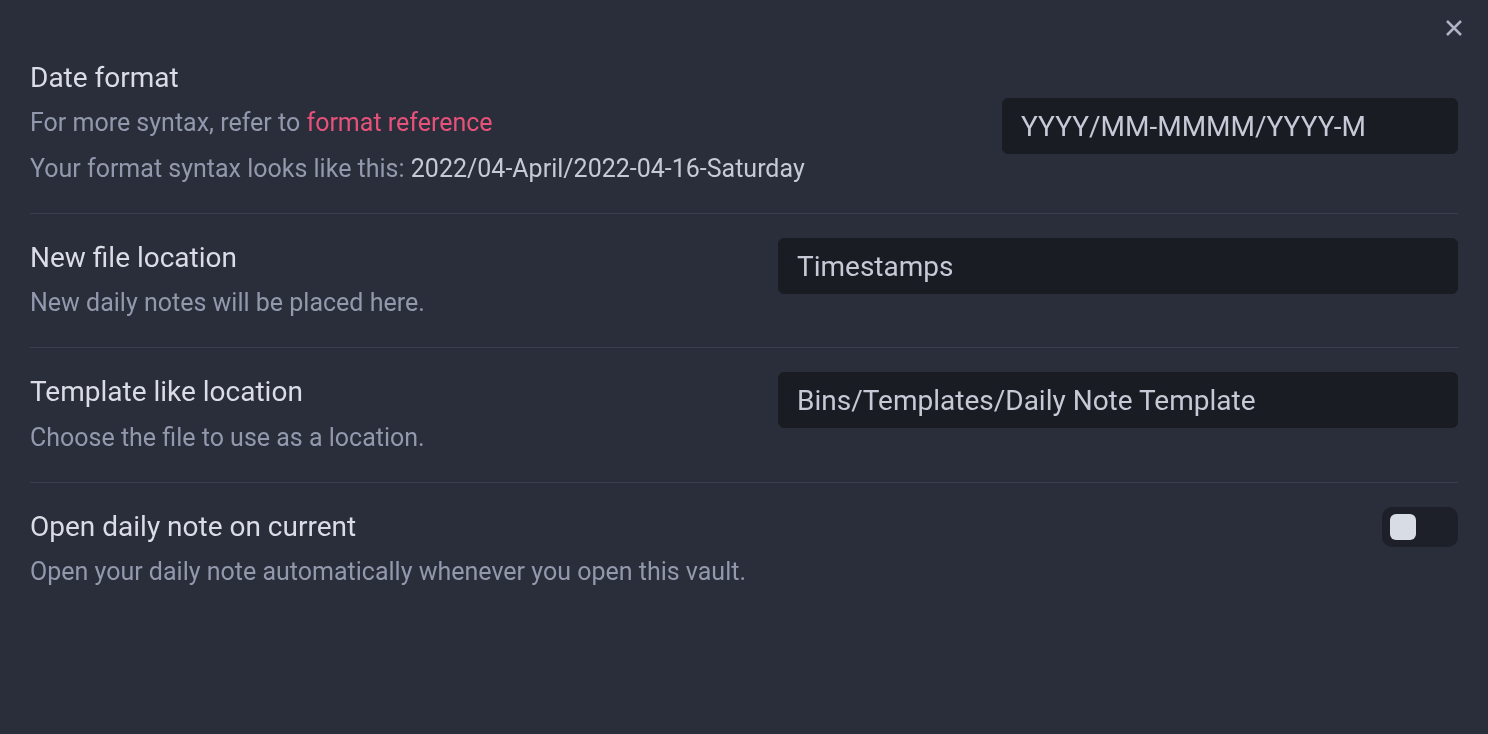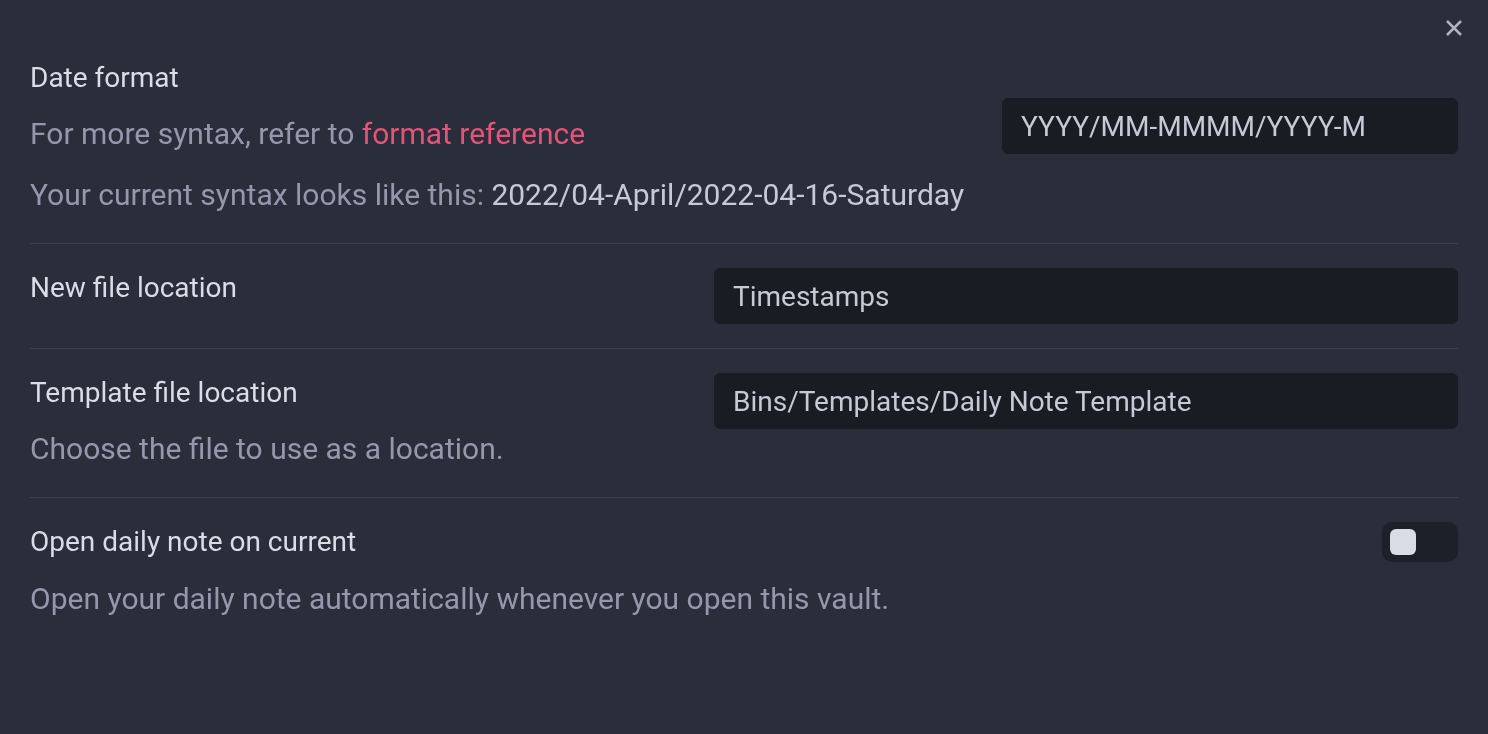--- a/index.html
+++ b/index.html
@@ -63,24 +63,24 @@
     
     .setting-name {
       color: #dadde6;
       font-size: 28px;
       font-weight: 400;
       line-height: 1.4;
     }
     
     .setting-description {
       color: #9399ad;
-      font-size: 30px;
+      font-size: 25px;
       font-weight: 400;
       line-height: 1.6;
-      margin-top: 13px;
+      margin-top: 6px;
     }
     
     .setting-description .link {
       color: #e6527a;
       cursor: pointer;
     }
     
     .setting-description .bold {
       color: #c6cad6;
       font-weight: 400;
@@ -100,21 +100,21 @@
       font-family: inherit;
       outline: none;
       height: 56px;
     }
     
     .input-date-format {
       width: 456px;
     }
     
     .input-file-location {
-      width: 744px;
+      width: 680px;
     }
     
     .toggle-switch {
       width: 76px;
       height: 40px;
       background-color: #1e2029;
       border-radius: 10px;
       position: relative;
       cursor: pointer;
     }
@@ -149,40 +149,41 @@
 
 <div class="settings-container">
 
   <div class="setting-item first-item-wrapper">
     <div class="setting-info">
       <div class="setting-name">Date format</div>
       <div class="setting-description">
         <span>For more syntax, refer to </span><span class="link">format reference</span>
       </div>
       <div class="setting-description">
-        <span>Your current syntax looks like this: </span><span class="bold">2022/04-April/2022-04-16-Saturday</span>
+        <span>Your format syntax looks like this: </span><span class="bold">2022/04-April/2022-04-16-Saturday</span>
       </div>
     </div>
     <div class="setting-control">
       <input type="text" class="text-input input-date-format" value="YYYY/MM-MMMM/YYYY-M" style="">
     </div>
   </div>
 
   <div class="setting-item">
     <div class="setting-info">
       <div class="setting-name">New file location</div>
+      <div class="setting-description">New daily notes will be placed here.</div>
     </div>
     <div class="setting-control">
       <input type="text" class="text-input input-file-location" value="Timestamps" style="">
     </div>
   </div>
 
   <div class="setting-item">
     <div class="setting-info">
-      <div class="setting-name">Template file location</div>
+      <div class="setting-name">Template like location</div>
       <div class="setting-description">Choose the file to use as a location.</div>
     </div>
     <div class="setting-control">
       <input type="text" class="text-input input-file-location" value="Bins/Templates/Daily Note Template" style="">
     </div>
   </div>
 
   <div class="setting-item">
     <div class="setting-info">
       <div class="setting-name">Open daily note on current</div>

